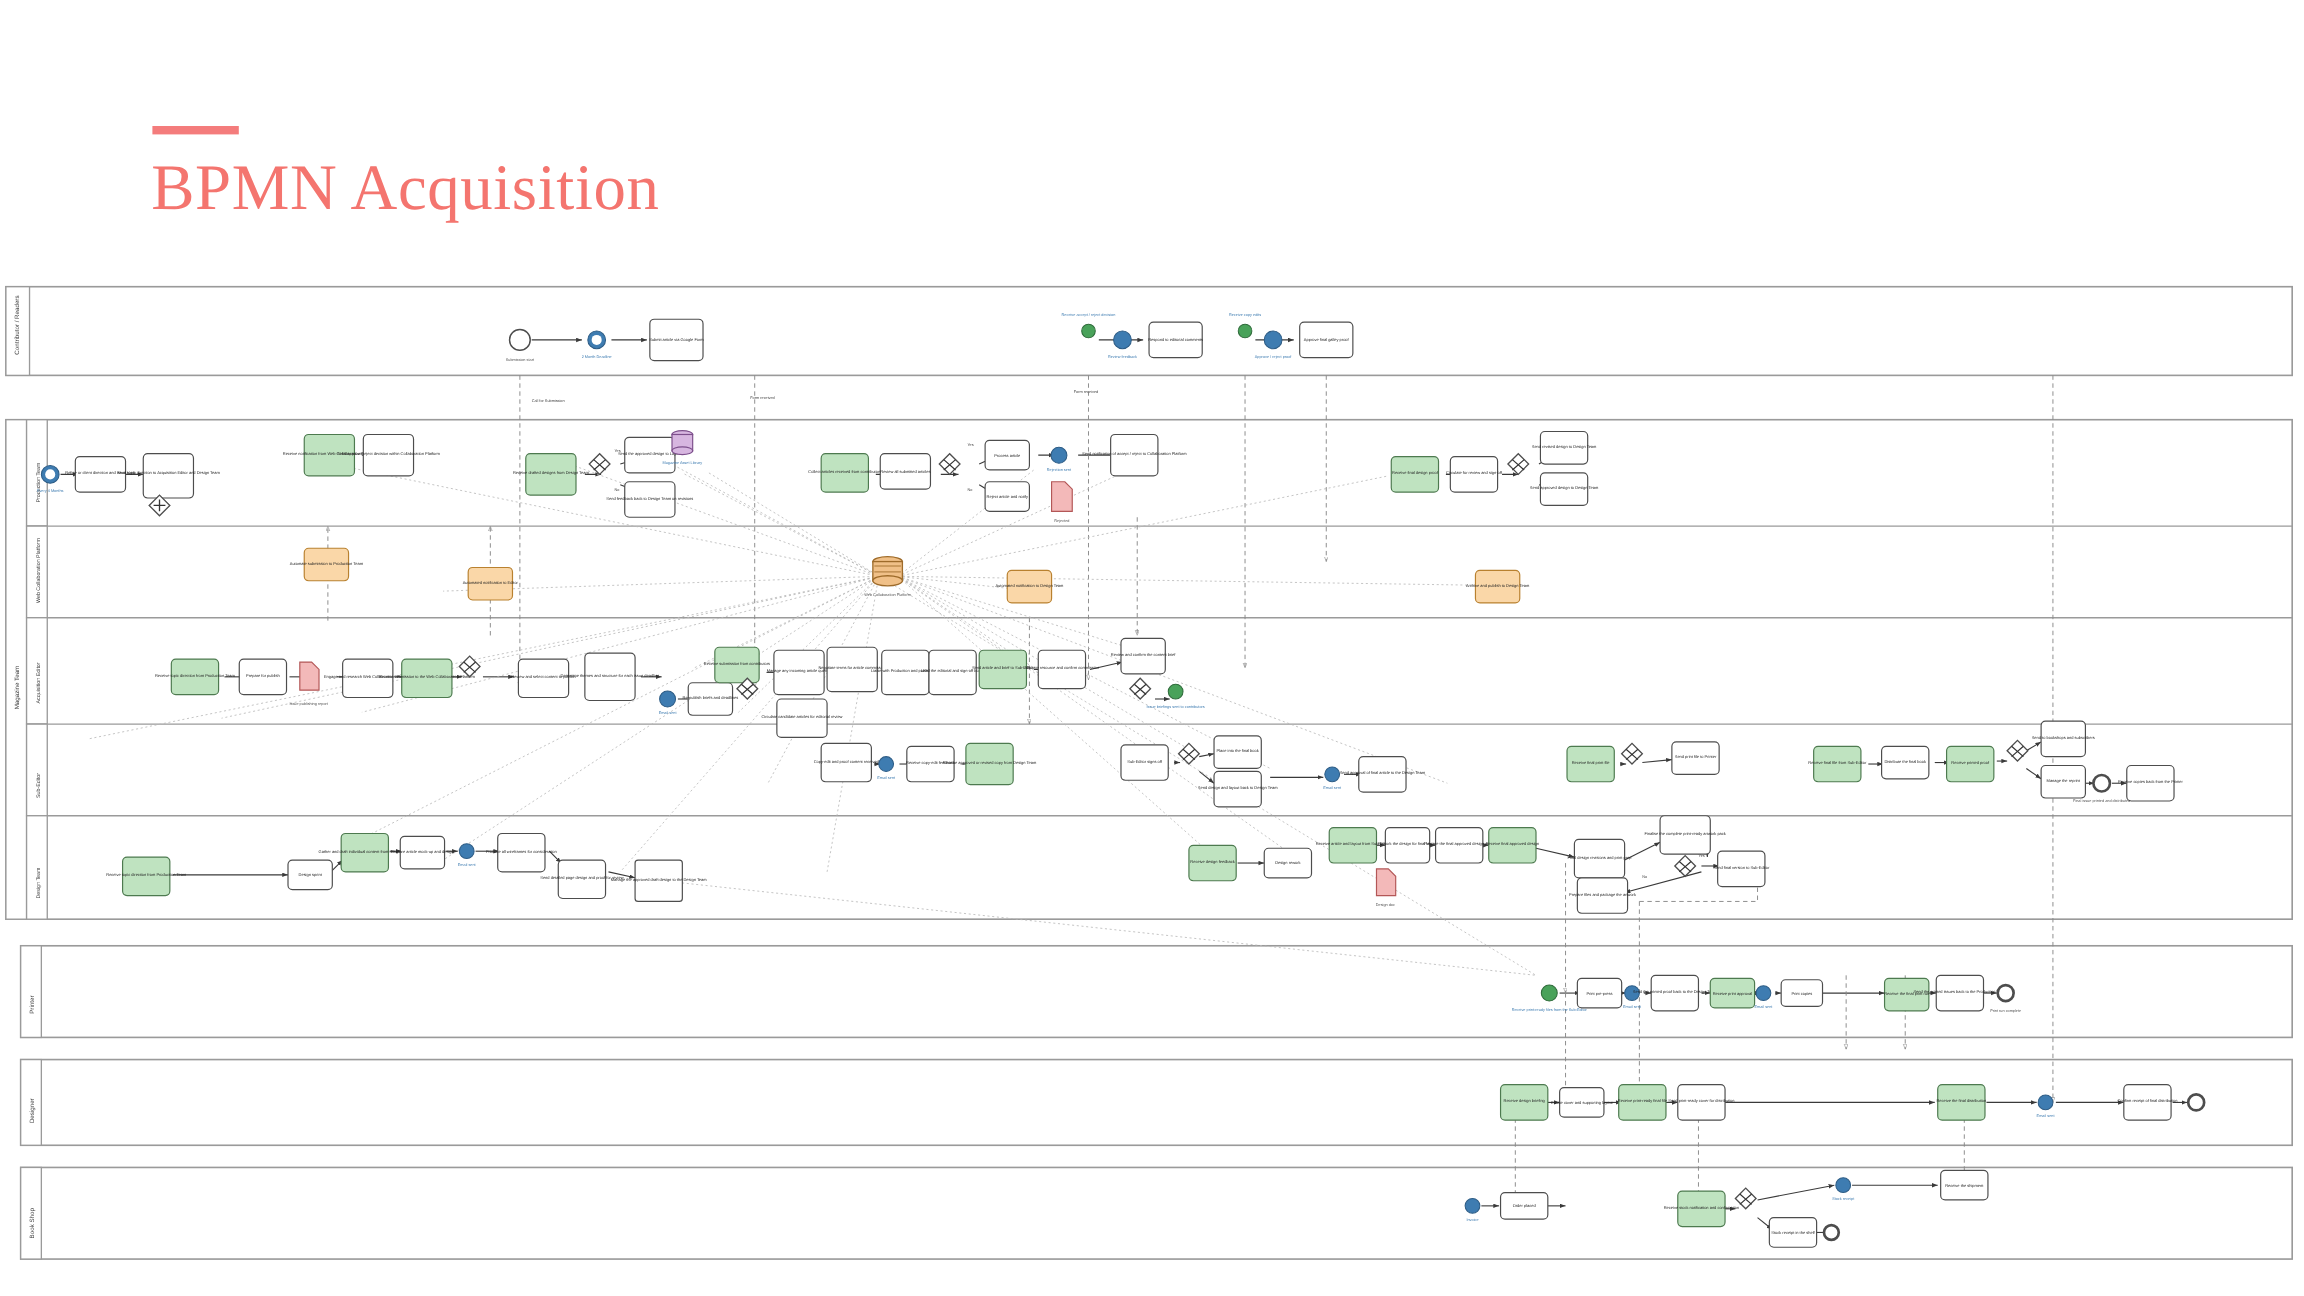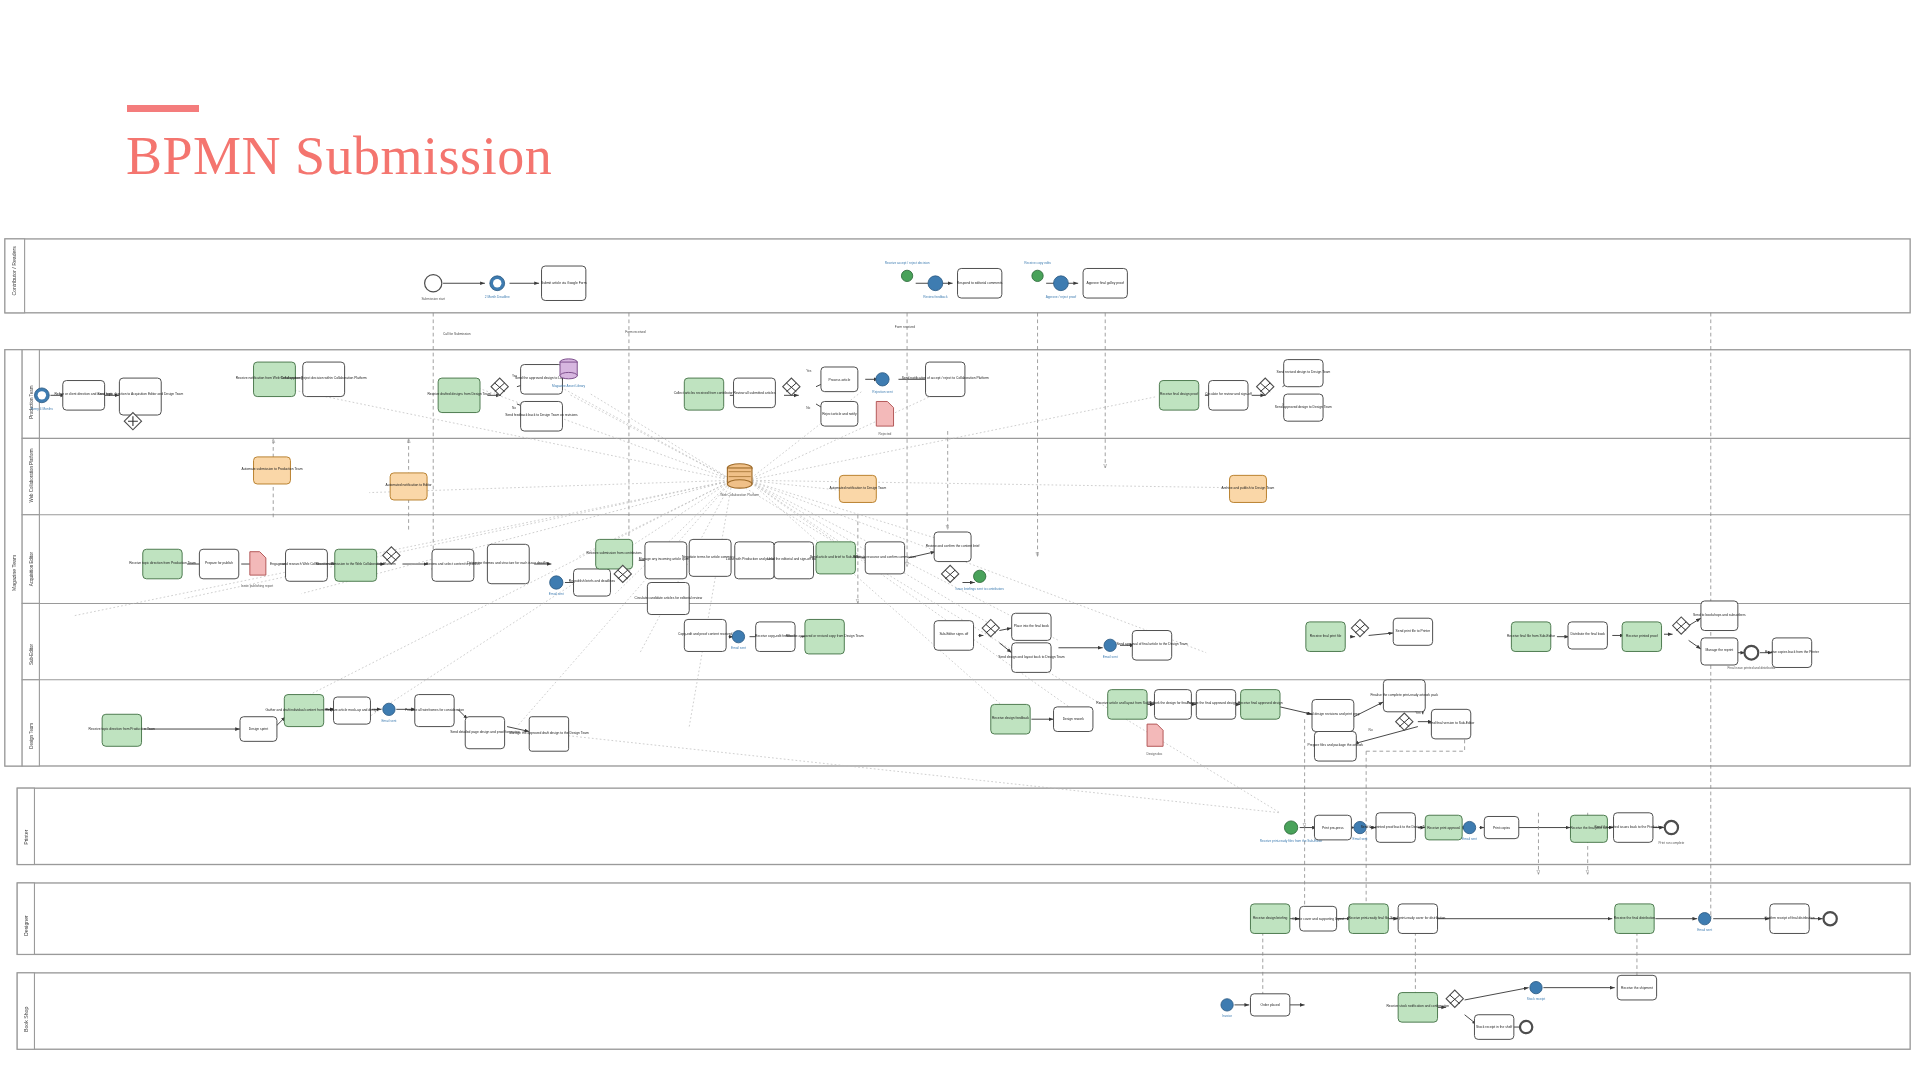--- a/index.html
+++ b/index.html
@@ -72,21 +72,21 @@
   
   .flow      { stroke:#3a3a3a; stroke-width:.75; fill:none; marker-end:url(#arr); }
   .msgflow   { stroke:#8a8a8a; stroke-width:.65; fill:none; stroke-dasharray:3 2.4; marker-end:url(#arrw); }
   .assoc     { stroke:#b8b8b8; stroke-width:.55; fill:none; stroke-dasharray:1.4 1.8; }
   .flow-lbl  { font-family:"Liberation Sans", sans-serif; font-size:2.6px; fill:#444; }
 </style>
 </head>
 <body>
 
 <div id="title-rule"></div>
-<div id="page-title">BPMN Submission</div>
+<div id="page-title">BPMN Acquisition</div>
 <div id="page-number">15</div>
 
 <div id="diagram">
   <svg id="svgroot" viewBox="0 0 1560 674" preserveAspectRatio="none">
     <defs>
       <marker id="arr" markerWidth="6" markerHeight="6" refX="5.2" refY="2" orient="auto">
         <path d="M0,0 L5,2 L0,4 z" fill="#3a3a3a"></path>
       </marker>
       <marker id="arrw" markerWidth="6" markerHeight="6" refX="5.2" refY="2" orient="auto">
         <path d="M0,0 L5,2 L0,4 z" fill="none" stroke="#8a8a8a" stroke-width=".6"></path>

